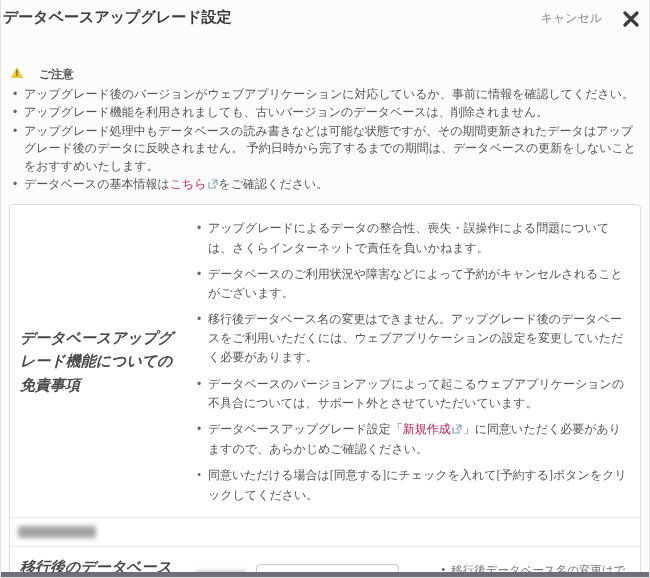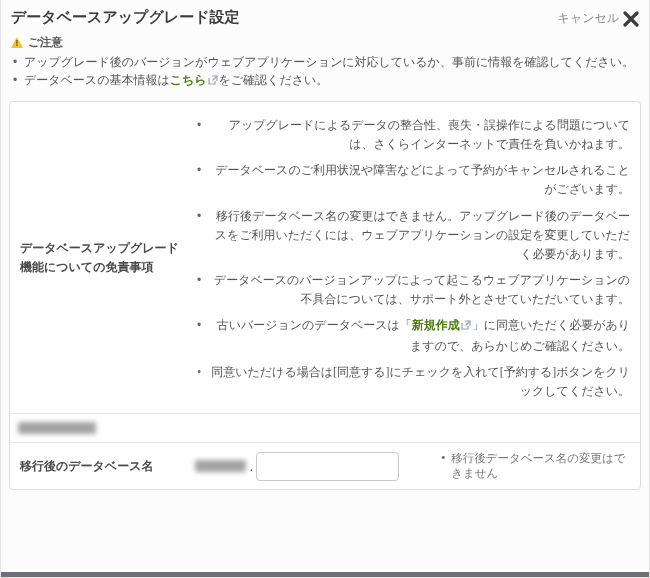--- a/index.html
+++ b/index.html
@@ -8,68 +8,69 @@
     font-family: "Liberation Sans", "DejaVu Sans", sans-serif;
     background: #fcfcfc;
     color: #555;
     position: relative;
     overflow: hidden;
     border: 1px solid #e4e4e4;
     border-top: none;
   }
   .header {
     display: flex; justify-content: space-between; align-items: flex-start;
-    padding: 8px 10px 2px 10px;
+    padding: 8px 10px 2px 2px;
   }
   .page-title { font-size: 15px; font-weight: bold; color: #3c3c3c; }
-  .cancel-wrap { display: flex; align-items: center; gap: 4px; cursor: pointer; margin-top: 2px; }
+  .cancel-wrap { display: flex; align-items: center; gap: 21px; cursor: pointer; margin-top: 2px; }
   .cancel-label { font-size: 12px; color: #8a8a8a; }
   .close-icon { display: inline-block; width: 16px; height: 16px; }
   .close-icon svg { display: block; }
 
   .notice { padding: 6px 10px 0 10px; }
-  .notice-title { display: flex; align-items: center; gap: 5px; margin-bottom: 4px; }
+  .notice-title { display: flex; gap: 16px; margin-bottom: 4px; margin-top: 32px; }
   .notice-title-label { font-size: 11.5px; font-weight: bold; color: #5a5a5a; }
   .warn-tri {
     position: relative; display: inline-block; width: 0; height: 0;
     border-left: 6.5px solid transparent; border-right: 6.5px solid transparent;
     border-bottom: 11px solid #f2c430;
   }
   .warn-tri::after {
     content: "!"; position: absolute; left: -1.5px; top: 0.5px;
     font-size: 8.5px; font-weight: bold; color: #6b5500;
   }
   ul.plain { list-style: none; }
   .notice-list li, .disc-list li {
     font-size: 12px; line-height: 1.45; color: #555;
     padding-left: 13px; position: relative; margin-bottom: 1px;
   }
   .notice-list li::before, .disc-list li::before, .note-bullet::before {
     content: "\2022"; position: absolute; left: 2px; color: #666;
   }
-  a.link { color: #4d7c0f; text-decoration: none; cursor: pointer; font-weight: bold; }
+  a.link { color: #be185d; text-decoration: none; cursor: pointer; }
   .ext-icon { display: inline-block; vertical-align: -1px; margin: 0 1px; }
 
   .form-table {
     margin: 10px 8px 0 8px;
     background: #ffffff;
     border: 1px solid #dddddd;
     border-radius: 4px;
   }
   .row { display: flex; border-bottom: 1px solid #e9e9e9; }
   .row:last-child { border-bottom: none; }
   .label-col {
     width: 177px; flex: 0 0 177px; padding: 8px 6px 8px 10px;
-    font-size: 12px; font-weight: bold; color: #4a4a4a;
+    font-size: 15px; font-weight: bold; color: #4a4a4a;
     display: flex; flex-direction: column; justify-content: center;
     line-height: 1.55;
+    font-style: italic;
   }
   .content-col { flex: 1; padding: 8px 8px 8px 8px; display: flex; flex-direction: column; justify-content: center; }
   .disclaimer-row .content-col { padding: 14px 10px 12px 8px; }
-  .disc-list li { margin-bottom: 7px; line-height: 1.6; text-align: right; }
+  .disc-list li { margin-bottom: 7px; line-height: 1.6; }
   .disc-list li:last-child { margin-bottom: 0; font-family: Liberation Serif, serif; }
 
   .blur-val { background: #a3a3a3; border-radius: 2px; filter: blur(2.5px); display: inline-block; }
   .blur-user { width: 78px; height: 12px; }
   .blur-db { width: 62px; height: 12px; }
 
   .value-line { display: flex; align-items: center; }
   .dot-sep { font-size: 13px; color: #555; margin: 0 3px 0 4px; }
   .text-input {
     width: 143px; height: 29px; border: 1px solid #c9c9c9; border-radius: 4px;
@@ -93,39 +94,41 @@
   </div>
 </div>
 
 <div class="notice">
   <div class="notice-title">
     <span class="warn-tri"></span>
     <span class="notice-title-label">ご注意</span>
   </div>
   <ul class="plain notice-list">
     <li>アップグレード後のバージョンがウェブアプリケーションに対応しているか、事前に情報を確認してください。</li>
+    <li>アップグレード機能を利用されましても、古いバージョンのデータベースは、削除されません。</li>
+    <li>アップグレード処理中もデータベースの読み書きなどは可能な状態ですが、その期間更新されたデータはアップグレード後のデータに反映されません。 予約日時から完了するまでの期間は、データベースの更新をしないことをおすすめいたします。</li>
     <li><span>データベースの基本情報は</span><a class="link">こちら</a><span class="ext-icon"><svg width="10" height="10" viewBox="0 0 10 10">
             <path d="M1 3 V9 H7 V6" fill="none" stroke="#8aa5bd" stroke-width="1.2"></path>
             <path d="M4 1 H9 V6" fill="none" stroke="#8aa5bd" stroke-width="1.2"></path>
             <path d="M9 1 L4.5 5.5" stroke="#8aa5bd" stroke-width="1.2"></path>
           </svg></span><span>をご確認ください。</span></li>
   </ul>
 </div>
 
 <div class="form-table">
 
   <div class="row disclaimer-row">
     <div class="label-col">データベースアップグレード機能についての免責事項</div>
     <div class="content-col">
       <ul class="plain disc-list">
         <li>アップグレードによるデータの整合性、喪失・誤操作による問題については、さくらインターネットで責任を負いかねます。</li>
         <li>データベースのご利用状況や障害などによって予約がキャンセルされることがございます。</li>
         <li>移行後データベース名の変更はできません。アップグレード後のデータベースをご利用いただくには、ウェブアプリケーションの設定を変更していただく必要があります。</li>
         <li>データベースのバージョンアップによって起こるウェブアプリケーションの不具合については、サポート外とさせていただいています。</li>
-        <li><span>古いバージョンのデータベースは「</span><a class="link">新規作成</a><span class="ext-icon"><svg width="10" height="10" viewBox="0 0 10 10">
+        <li><span>データベースアップグレード設定「</span><a class="link">新規作成</a><span class="ext-icon"><svg width="10" height="10" viewBox="0 0 10 10">
                 <path d="M1 3 V9 H7 V6" fill="none" stroke="#8aa5bd" stroke-width="1.2"></path>
                 <path d="M4 1 H9 V6" fill="none" stroke="#8aa5bd" stroke-width="1.2"></path>
                 <path d="M9 1 L4.5 5.5" stroke="#8aa5bd" stroke-width="1.2"></path>
               </svg></span><span>」に同意いただく必要がありますので、あらかじめご確認ください。</span></li>
         <li>同意いただける場合は[同意する]にチェックを入れて[予約する]ボタンをクリックしてください。</li>
       </ul>
     </div>
   </div>
 
   <div class="row">

